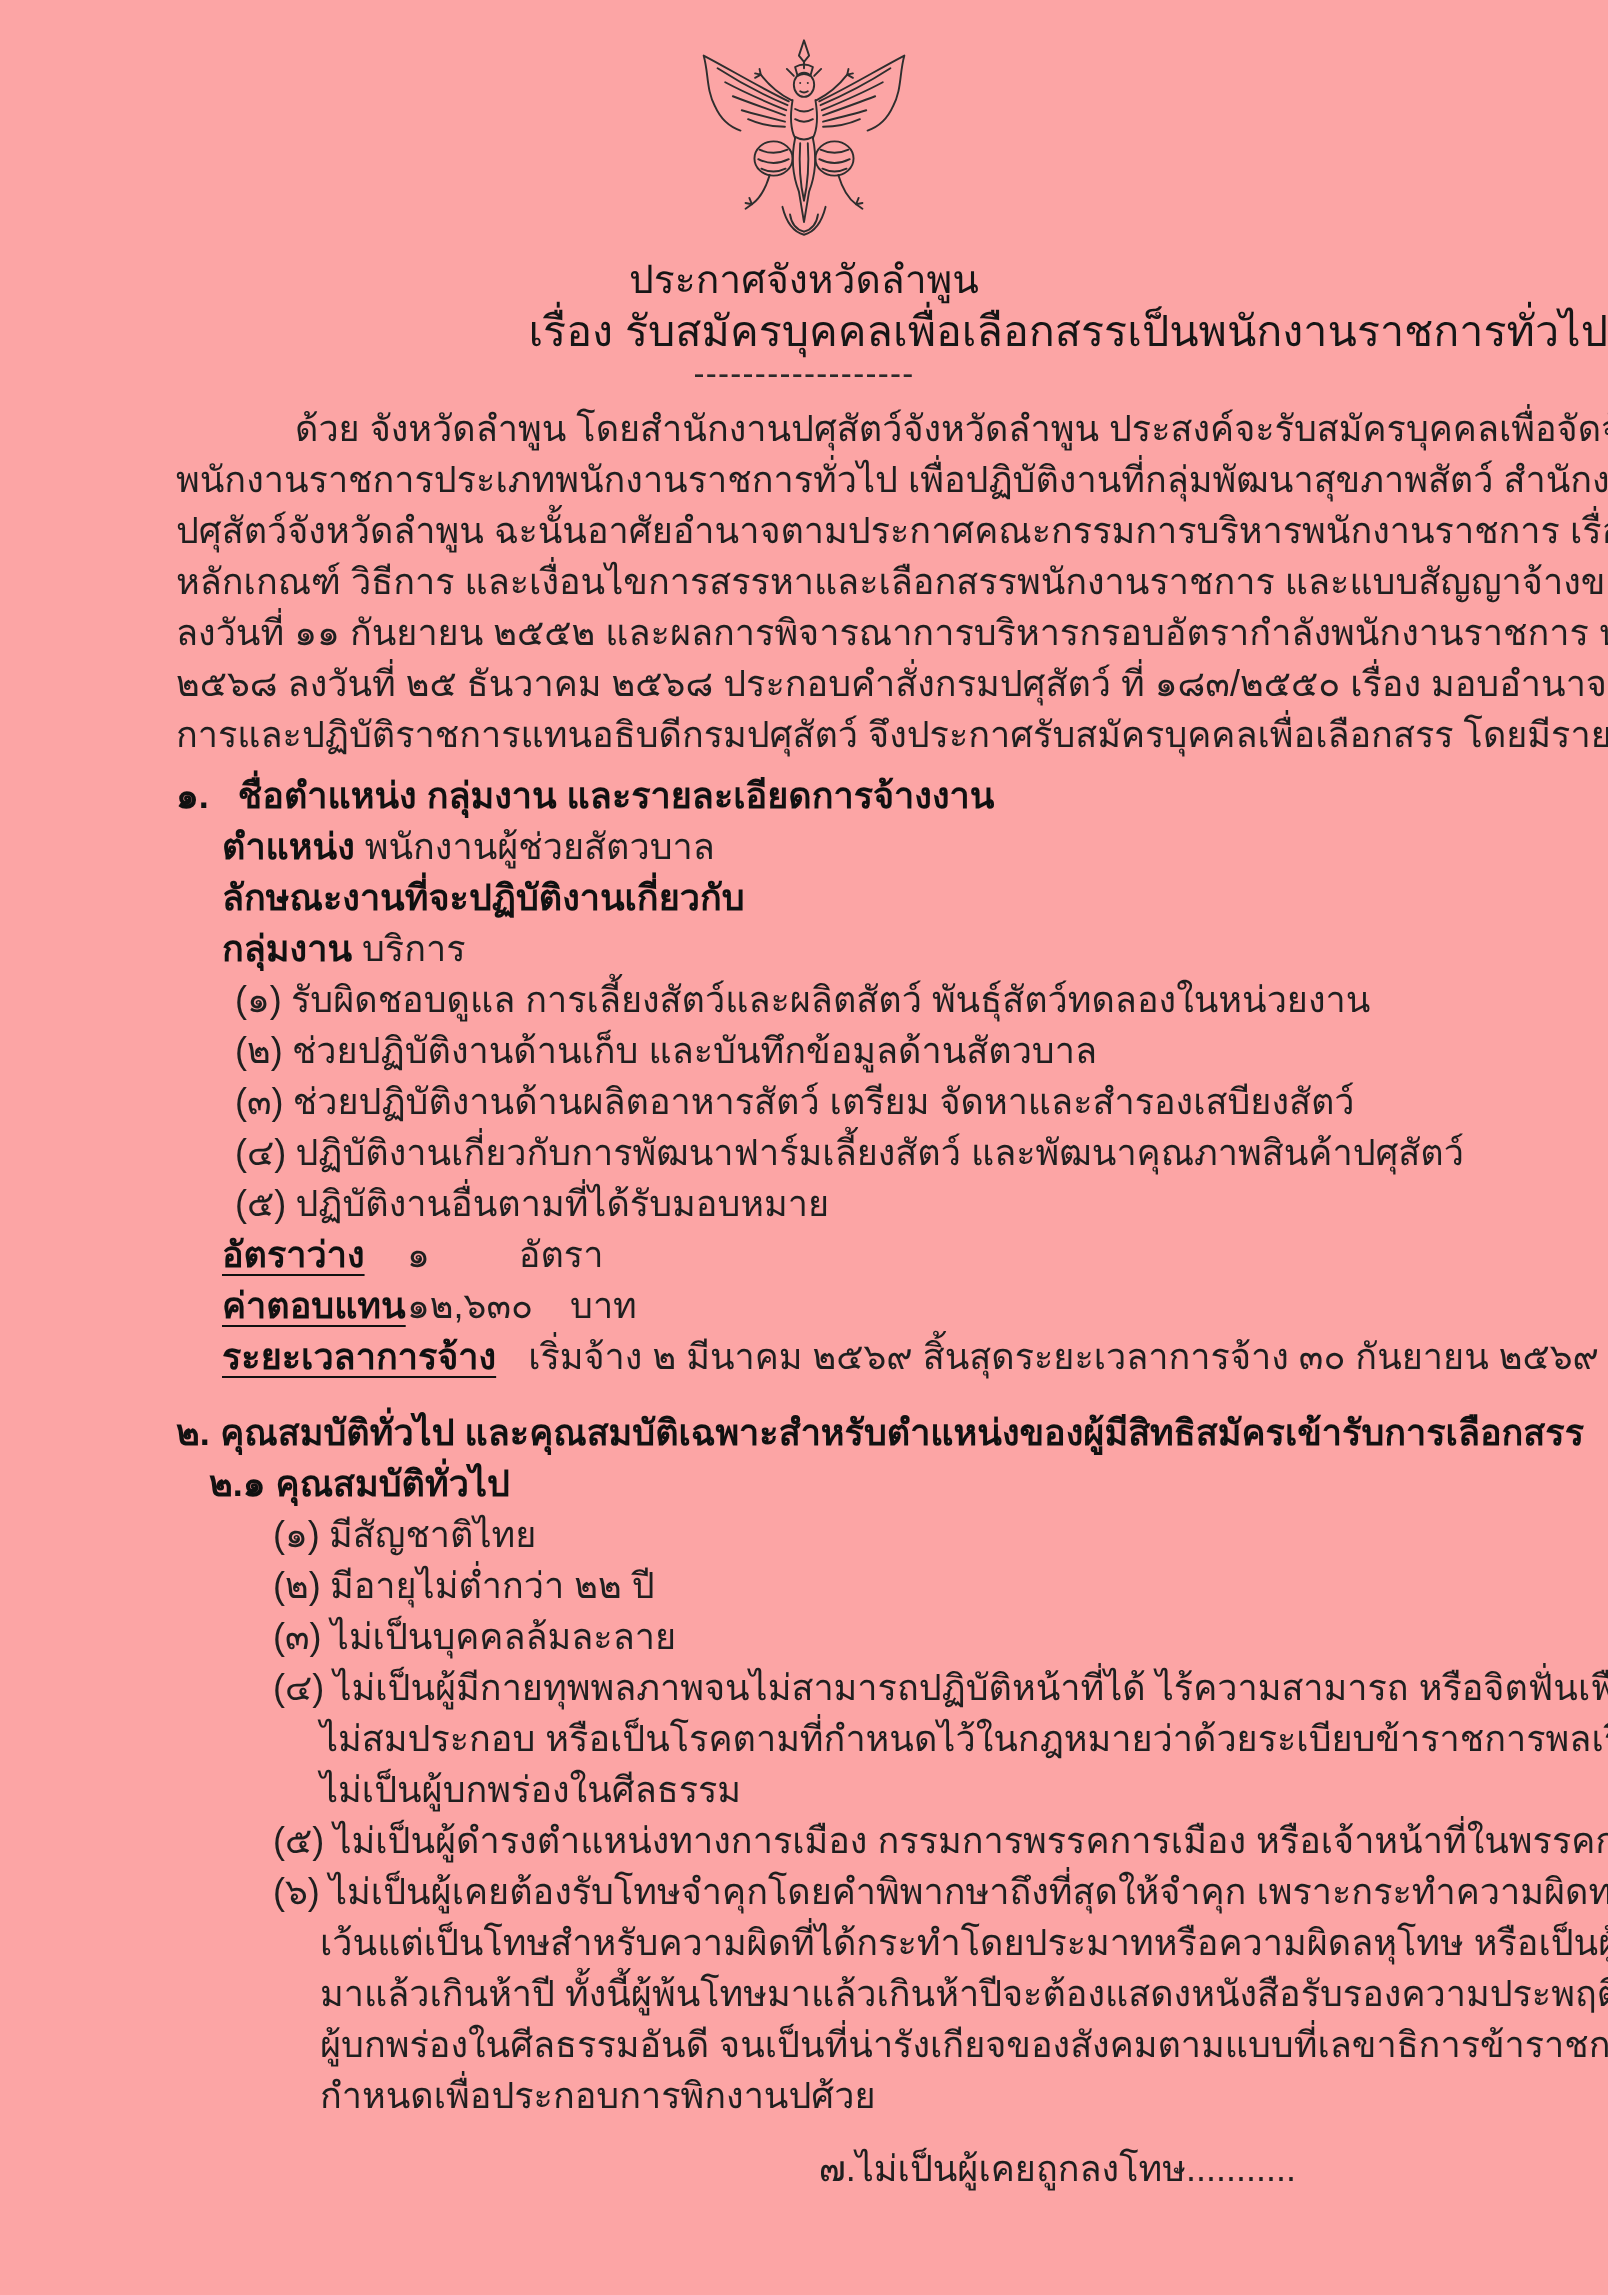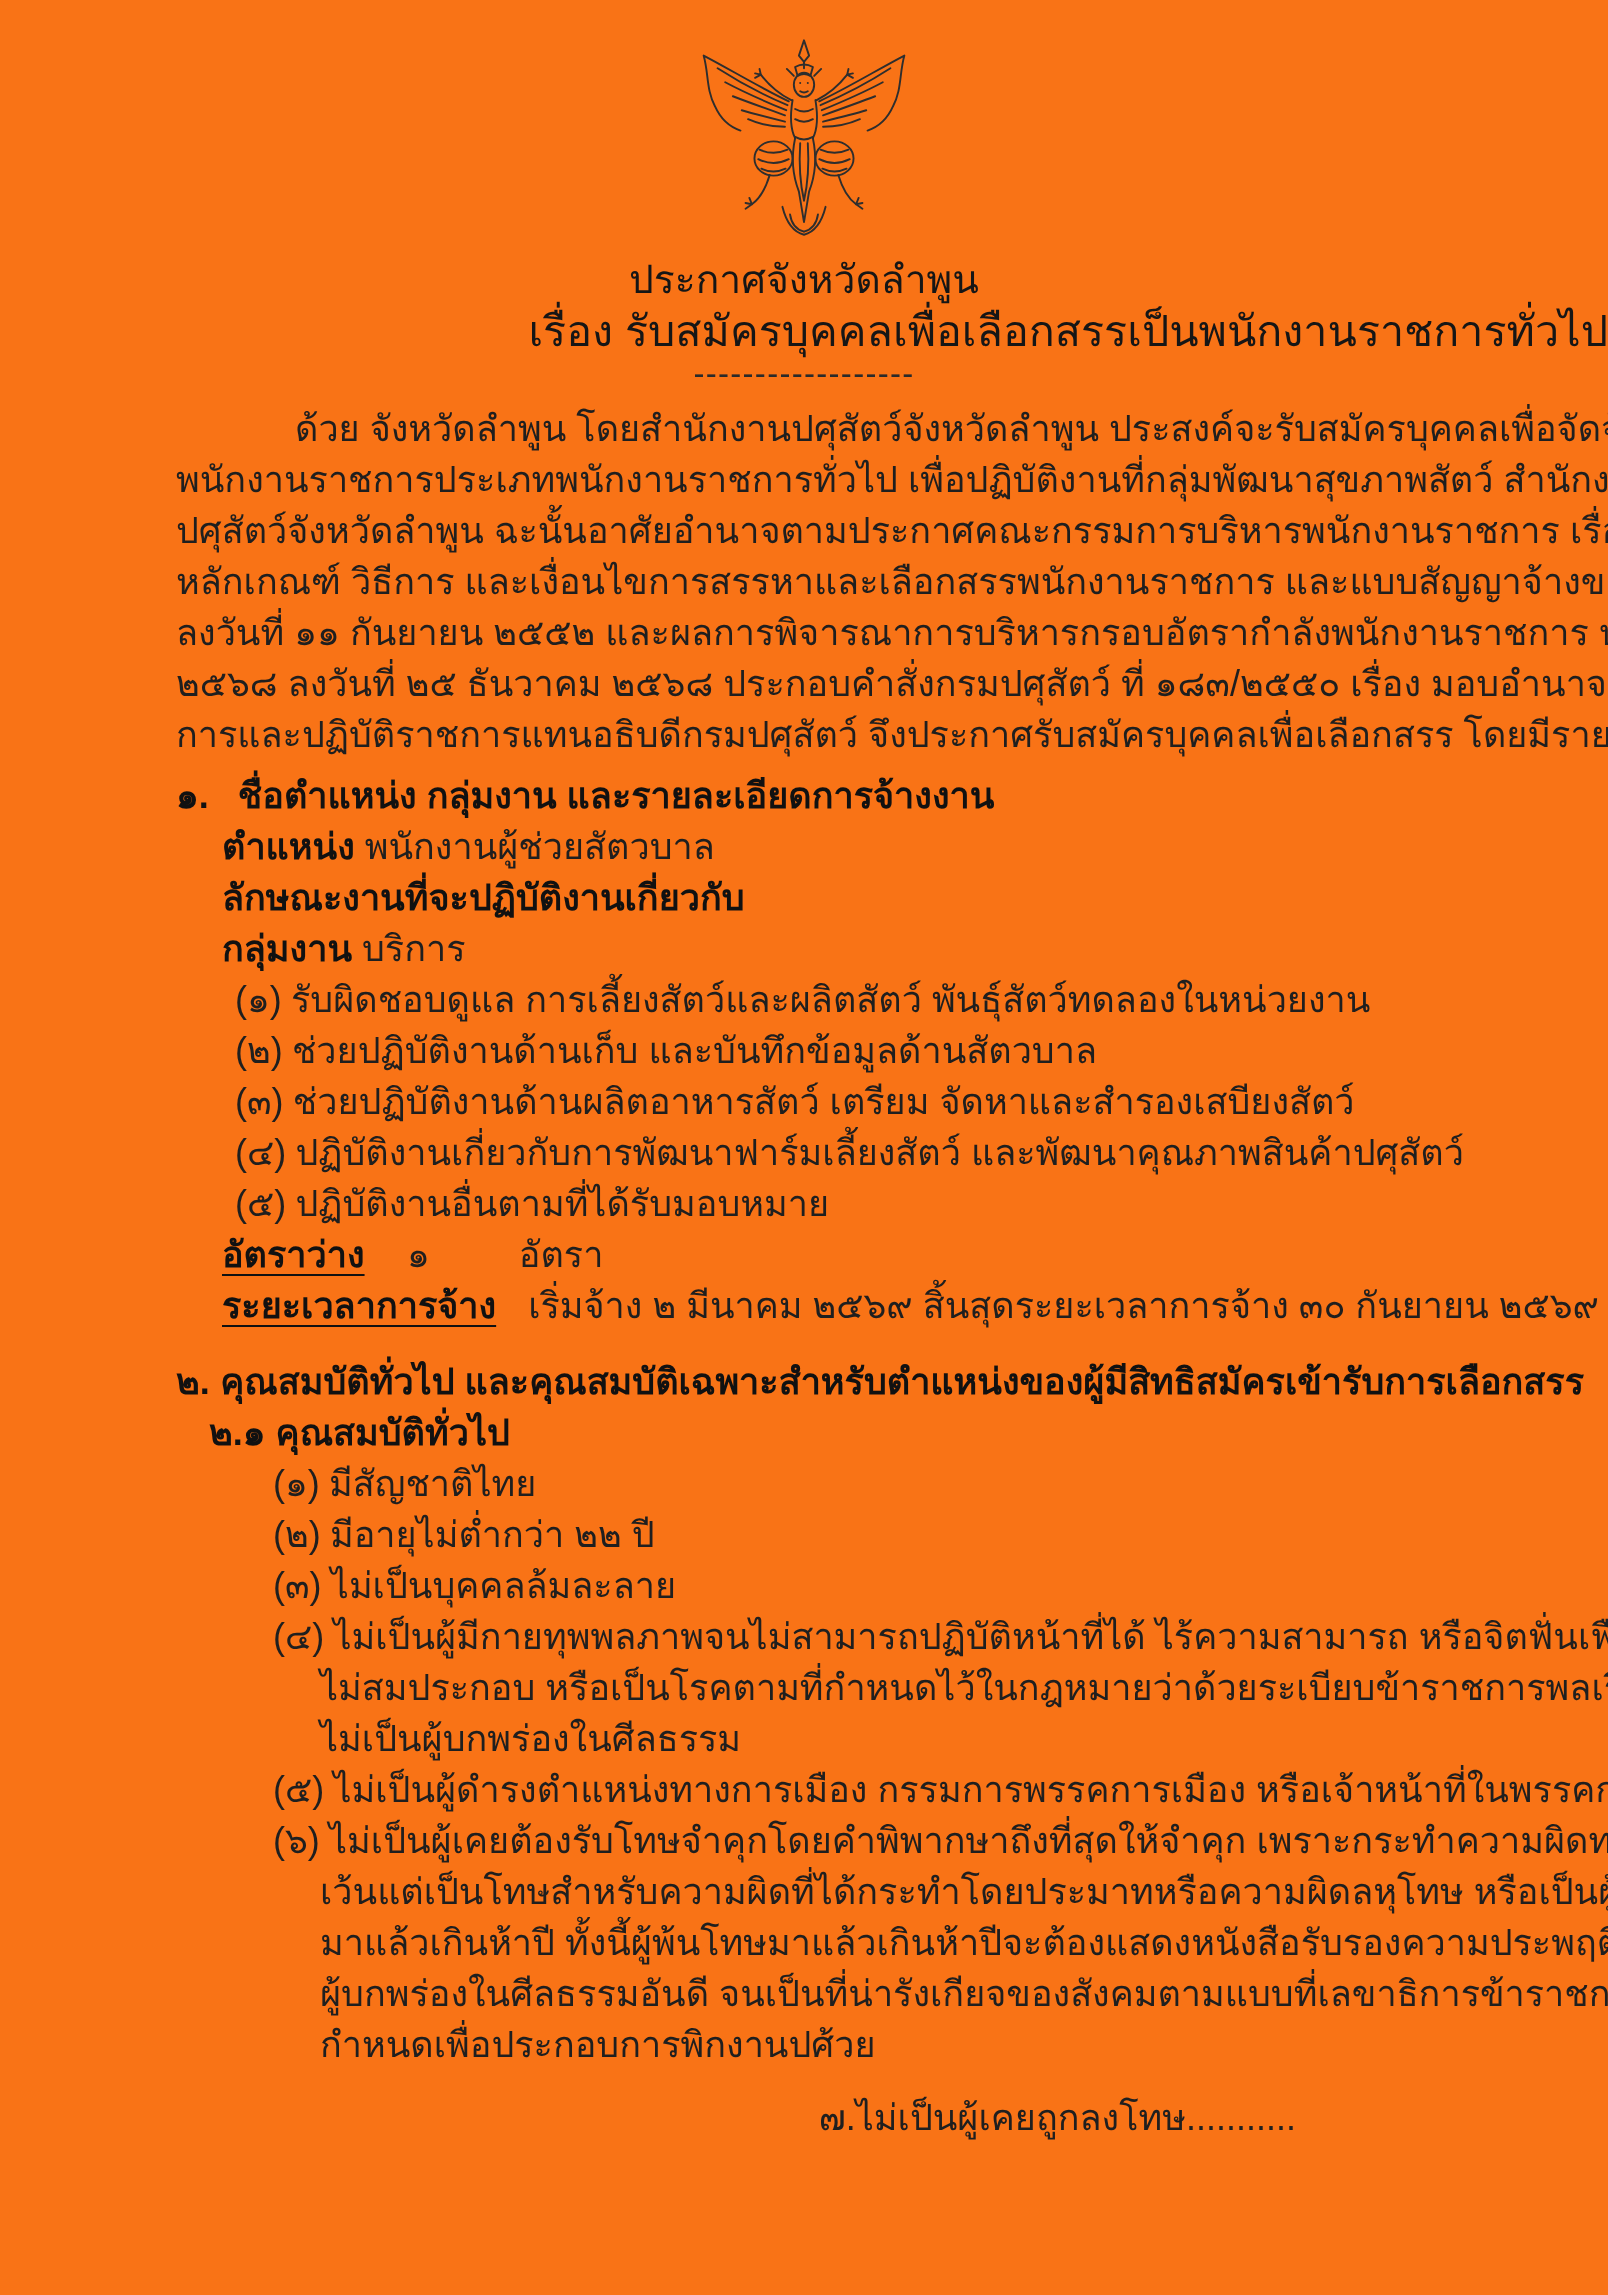--- a/index.html
+++ b/index.html
@@ -1,20 +1,20 @@
 <!DOCTYPE html>
 <html style="font-size:10.5px"><head>
 <meta charset="utf-8">
 <style>
   html,body{margin:0;padding:0;background:#ffffff;}
   .page{
     position:relative;
     width:1608px;height:2295px;
     margin:0 auto;
-    background:#f97316;
+    background:#fca5a5;
     font-family:"Liberation Sans","DejaVu Sans",sans-serif;
     color:#1f1f1f;
     overflow:hidden;
   }
   .content{width:1284px;margin:0 auto 0 176px;}
   .emblem-wrap{width:288px;margin:34px auto 0 auto;}
   .emblem-wrap svg{display:block;width:288px;height:216px;}
   .doc-title{ text-align:center;font-size:39px;line-height:50px;margin-top:5.2px;color:#161616;}
   .doc-subject{text-align:right;font-size:43px;line-height:52px;color:#161616;}
   .separator{text-align:center;font-size:33px;line-height:34px;letter-spacing:1.3px;color:#2a2a2a;}
@@ -162,20 +162,23 @@
     <div class="duty-row">
       <span class="no">(๔)</span><span class="txt">ปฏิบัติงานเกี่ยวกับการพัฒนาฟาร์มเลี้ยงสัตว์ และพัฒนาคุณภาพสินค้าปศุสัตว์</span>
     </div>
     <div class="duty-row">
       <span class="no">(๕)</span><span class="txt">ปฏิบัติงานอื่นตามที่ได้รับมอบหมาย</span>
     </div>
 
     <div class="val-row">
       <span class="lbl u">อัตราว่าง</span><span class="val">๑</span><span class="unit" style="margin-left:89px">อัตรา</span>
     </div>
+    <div class="val-row">
+      <span class="lbl u">ค่าตอบแทน</span><span class="val">๑๒,๖๓๐</span><span class="unit" style="margin-left:37px">บาท</span>
+    </div>
     <div class="label-row">
       <span class="lbl u">ระยะเวลาการจ้าง</span>
       <span style="margin-left:22px">เริ่มจ้าง ๒ มีนาคม ๒๕๖๙ สิ้นสุดระยะเวลาการจ้าง ๓๐ กันยายน ๒๕๖๙</span>
     </div>
 
     <div class="sec-head sec2-head">
       <span class="num">๒.</span><span class="txt">คุณสมบัติทั่วไป และคุณสมบัติเฉพาะสำหรับตำแหน่งของผู้มีสิทธิสมัครเข้ารับการเลือกสรร</span>
     </div>
     <div class="sub-head">๒.๑ คุณสมบัติทั่วไป</div>
 

